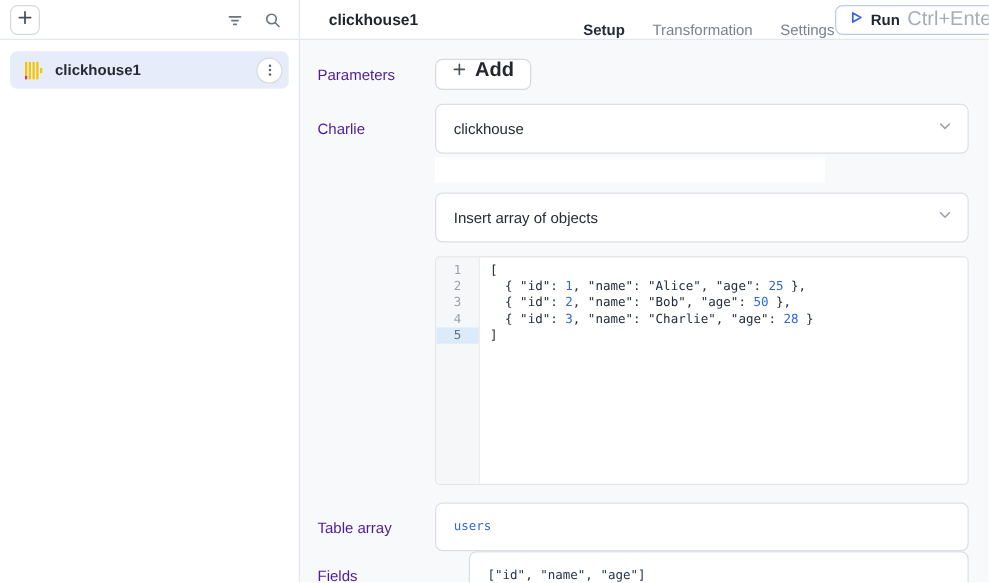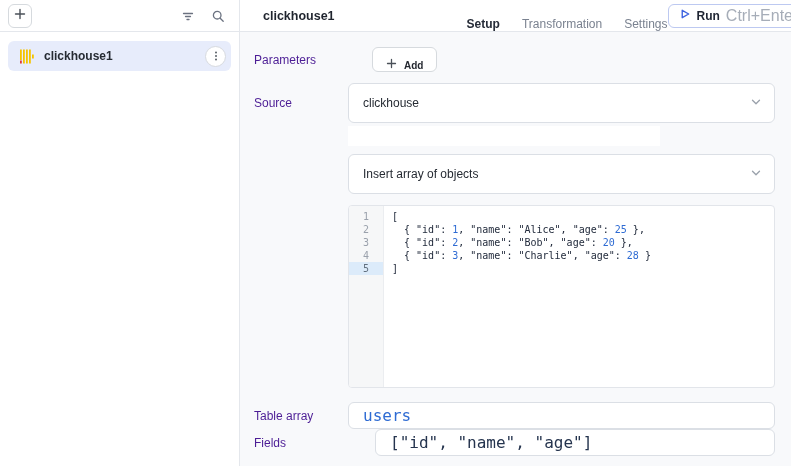--- a/index.html
+++ b/index.html
@@ -29,42 +29,42 @@
   .tab.active { color:#262c38; font-weight:700; border-bottom-color:var(--accent); }
   .actions { margin-left:auto; display:flex; gap:6px;align-items:center; }
   .run-button { height:24px; padding:0 10px; border-radius:6px; border:1px solid #bdc9f1; background:#fff; display:flex; align-items:center; gap:6px; cursor:pointer; }
   .run-label { font-size:12px; font-weight:700; color:#1f2533; }
   .run-shortcut { font-size:16px; color:#a6adb8; }
 
   .content { flex:1; background:#f8f9fb; padding:15px 16px 0 14px; overflow:hidden; }
   .row { display:grid; grid-template-columns:94px 1fr; align-items:center; }
   .field-label { font-size:12px; color:#4c1d95; align-self:center; }
 
-  .add-param-button { display:inline-flex; align-items:flex-end; gap:7px; height:25px; padding:0 13px; border-radius:6px; border:1px solid #d6dade; background:#fff; font-size:10px; font-weight:700; color:#23272f; cursor:pointer; justify-self:start;margin-left:24px; }
+  .add-param-button { display:inline-flex; align-items:flex-start; gap:7px; height:25px; padding:0 13px; border-radius:6px; border:1px solid #d6dade; background:#fff; font-size:16px; font-weight:700; color:#23272f; cursor:pointer; justify-self:start; }
 
   .select { height:40px; background:#fff; border:1px solid #dbdfe5; border-radius:6px; display:flex; align-items:center; justify-content:space-between; padding:0 12px 0 14px; cursor:pointer; }
   .select-value { font-size:12px; color:#262b33; }
   .select-value.medium { font-weight:500; }
 
   .row-parameters { margin-bottom:11px; }
   .row-source { margin-bottom:3px; }
   .placeholder-strip { width:312px; height:20px; background:#fff; margin-bottom:8px; }
   .row-mode { margin-bottom:11px; }
 
   .editor { height:183px; background:#fff; border:1px solid #e2e5ea; border-radius:4px; display:flex; overflow:hidden; }
   .gutter { width:35px; flex:0 0 35px; background:#f6f7f8; border-right:1px solid #ebedf0; padding-top:4px; font-family:"DejaVu Sans Mono", monospace; font-size:10px; color:#9aa1ac; text-align:center; }
   .gutter-line { height:13px; line-height:13px; }
   .gutter-line.active { background:#dcebfa; color:#62707f; }
   .code-area { flex:1; padding:4px 0 0 8px; font-family:"DejaVu Sans Mono", monospace; font-size:10px; color:#232c3d; cursor:text; }
   .code-line { height:13px; line-height:13px; white-space:pre; }
   .tok-num { color:var(--code-blue); }
 
   .row-table { margin-top:14px; }
   .row-fields { margin-top:0;gap:27px; }
-  .text-input { height:27px; background:#fff; border:1px solid #dbdfe5; border-radius:6px; display:flex; align-items:center; padding:0 14px; font-family:"DejaVu Sans Mono", monospace; font-size:16px; cursor:text; }
+  .text-input { height:39px; background:#fff; border:1px solid #dbdfe5; border-radius:6px; display:flex; align-items:center; padding:0 14px; font-family:"DejaVu Sans Mono", monospace; font-size:10px; cursor:text; }
   .text-input .blue { color:var(--code-blue); }
   .text-input .navy { color:#25344e; }
 </style>
 </head>
 <body>
 
 <div class="app">
 
   <aside class="sidebar">
     <div class="sidebar-top">
@@ -143,21 +143,21 @@
           <span>
             <svg width="11" height="11" viewBox="0 0 11 11">
                 <path d="M5.5 1.5v8M1.5 5.5h8" stroke="#4a5058" stroke-width="1.3" stroke-linecap="round" fill="none"></path>
               </svg>
           </span>
           <span>Add</span>
         </button>
       </div>
 
       <div class="row row-source">
-        <span class="field-label">Source</span>
+        <span class="field-label">Charlie</span>
         <div class="select">
           <span class="select-value">clickhouse</span>
           <span>
             <svg width="12" height="12" viewBox="0 0 12 12">
                 <path d="M2.5 4.2l3.5 3.6 3.5-3.6" stroke="#9aa1ab" stroke-width="1.3" fill="none" stroke-linecap="round" stroke-linejoin="round"></path>
               </svg>
           </span>
         </div>
       </div>
 
@@ -184,21 +184,21 @@
           <div class="gutter">
               <div class="gutter-line">1</div>
               <div class="gutter-line">2</div>
               <div class="gutter-line">3</div>
               <div class="gutter-line">4</div>
               <div class="gutter-line active">5</div>
             </div>
           <div class="code-area">
               <div class="code-line"><span>[</span></div>
               <div class="code-line"><span>  { "id": </span><span class="tok-num">1</span><span>, "name": "Alice", "age": </span><span class="tok-num">25</span><span> },</span></div>
-              <div class="code-line"><span>  { "id": </span><span class="tok-num">2</span><span>, "name": "Bob", "age": </span><span class="tok-num">20</span><span> },</span></div>
+              <div class="code-line"><span>  { "id": </span><span class="tok-num">2</span><span>, "name": "Bob", "age": </span><span class="tok-num">50</span><span> },</span></div>
               <div class="code-line"><span>  { "id": </span><span class="tok-num">3</span><span>, "name": "Charlie", "age": </span><span class="tok-num">28</span><span> }</span></div>
               <div class="code-line"><span>]</span></div>
             </div>
         </div>
       </div>
 
       <div class="row row-table">
         <span class="field-label">Table array</span>
         <div class="text-input">
           <span class="blue">users</span>

